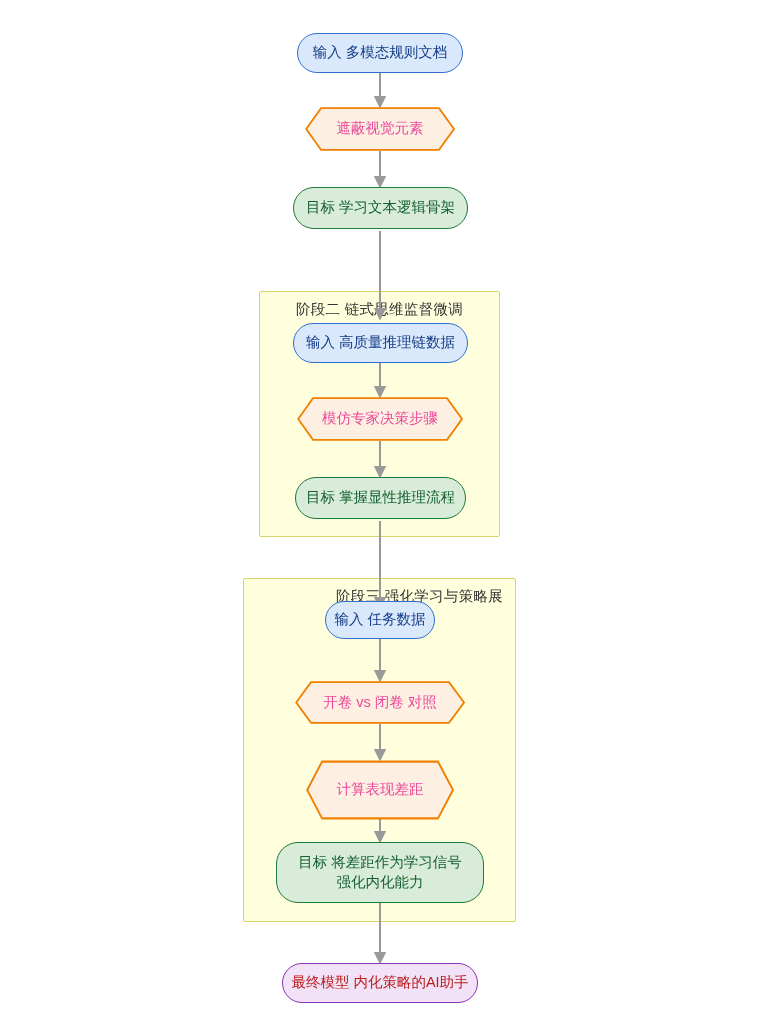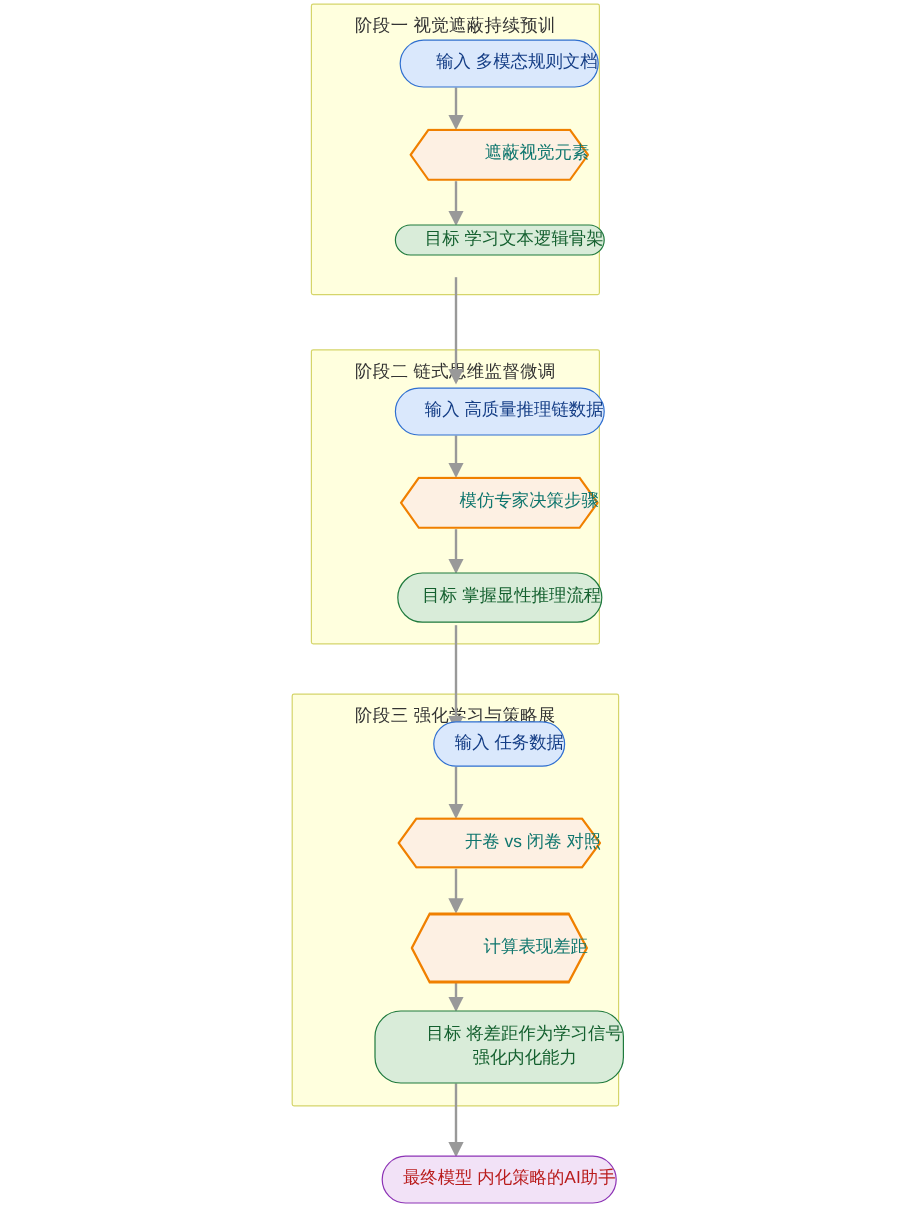--- a/index.html
+++ b/index.html
@@ -37,27 +37,26 @@
     color: #333333;
     letter-spacing: 0.3px;
     white-space: nowrap;
   }
   
   .node {
     position: absolute;
     box-sizing: border-box;
     display: flex;
     align-items: center;
-    justify-content: flex-end;
+    justify-content: center;
     text-align: center;
     font-size: 14.5px;
     line-height: 1.35;
     white-space: pre-line;
     z-index: 4;
-    margin-left: 36px;
   }
   .node-input {
     background: #dae8fc;
     border: 1.6px solid #2f6fd0;
     border-radius: 22px;
     color: #143d85;
   }
   .node-target {
     background: #d9ecd9;
     border: 1.6px solid #1f7a3d;
@@ -65,21 +64,21 @@
     color: #14602f;
   }
   .node-final {
     background: #f2e2f7;
     border: 1.6px solid #8c32b5;
     border-radius: 22px;
     color: #b91c1c;
   }
   
   .node-hex {
-    color: #0f766e;
+    color: #ec4899;
     background: transparent;
     border: none;
   }
   .node-hex .hex-svg {
     position: absolute;
     left: 0; top: 0;
     width: 100%;
     height: 100%;
     z-index: -1;
   }
@@ -119,36 +118,33 @@
 
     <line x1="380" y1="521" x2="380" y2="607" stroke="#999999" stroke-width="2" marker-end="url(#arrowhead)"></line>
 
     <line x1="380" y1="639" x2="380" y2="680" stroke="#999999" stroke-width="2" marker-end="url(#arrowhead)"></line>
     <line x1="380" y1="724" x2="380" y2="759" stroke="#999999" stroke-width="2" marker-end="url(#arrowhead)"></line>
     <line x1="380" y1="804" x2="380" y2="841" stroke="#999999" stroke-width="2" marker-end="url(#arrowhead)"></line>
 
     <line x1="380" y1="903" x2="380" y2="962" stroke="#999999" stroke-width="2" marker-end="url(#arrowhead)"></line>
   </svg>
 
-  <div class="subgraph" style="left:259px; top:3px; width:241px; height:243px;">
-    <div class="subgraph-title" style="top:8px;">阶段一  视觉遮蔽持续预训</div>
-  </div>
 
   <div class="node node-input" style="left:297px; top:33px; width:166px; height:40px;">
     <span>输入 多模态规则文档</span>
   </div>
 
   <div class="node node-hex" style="left:305px; top:107px; width:150px; height:44px;">
     <svg class="hex-svg" viewBox="0 0 150 44" preserveAspectRatio="none">
       <polygon points="16,1.2 134,1.2 149,22 134,42.8 16,42.8 1.2,22" fill="#fdf0e3" stroke="#f08000" stroke-width="1.8"></polygon>
     </svg>
     <span class="hex-label">遮蔽视觉元素</span>
   </div>
 
-  <div class="node node-target" style="left:293px; top:187px; width:175px; height:26px;">
+  <div class="node node-target" style="left:293px; top:187px; width:175px; height:42px;">
     <span>目标 学习文本逻辑骨架</span>
   </div>
 
   <div class="subgraph" style="left:259px; top:291px; width:241px; height:246px;">
     <div class="subgraph-title" style="top:8px;">阶段二  链式思维监督微调</div>
   </div>
 
   <div class="node node-input" style="left:293px; top:323px; width:175px; height:40px;">
     <span>输入 高质量推理链数据</span>
   </div>
@@ -158,21 +154,21 @@
       <polygon points="16,1.2 150,1.2 165,22 150,42.8 16,42.8 1.2,22" fill="#fdf0e3" stroke="#f08000" stroke-width="1.8"></polygon>
     </svg>
     <span class="hex-label">模仿专家决策步骤</span>
   </div>
 
   <div class="node node-target" style="left:295px; top:477px; width:171px; height:42px;">
     <span>目标 掌握显性推理流程</span>
   </div>
 
   <div class="subgraph" style="left:243px; top:578px; width:273px; height:344px;">
-    <div class="subgraph-title" style="top:8px;">阶段三  强化学习与策略展</div>
+    <div class="subgraph-title" style="top:8px;padding-left:40px;">阶段三  强化学习与策略展</div>
   </div>
 
   <div class="node node-input" style="left:325px; top:601px; width:110px; height:38px;">
     <span>输入 任务数据</span>
   </div>
 
   <div class="node node-hex" style="left:295px; top:681px; width:170px; height:43px;">
     <svg class="hex-svg" viewBox="0 0 170 43" preserveAspectRatio="none">
       <polygon points="16,1.2 154,1.2 169,21.5 154,41.8 16,41.8 1.2,21.5" fill="#fdf0e3" stroke="#f08000" stroke-width="1.8"></polygon>
     </svg>

